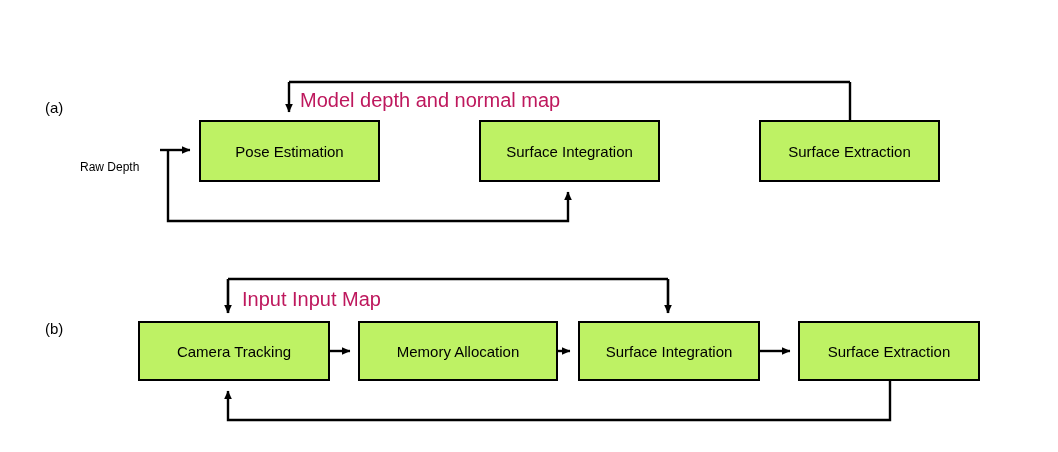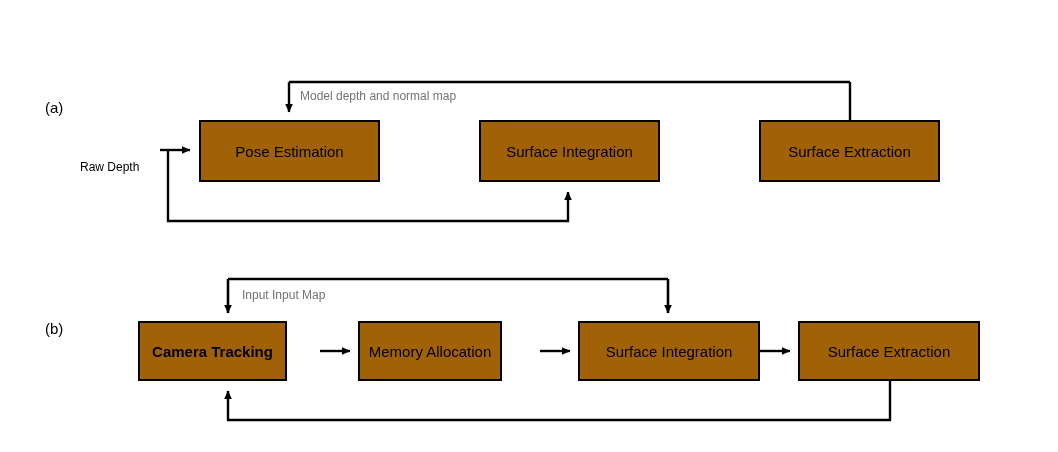--- a/index.html
+++ b/index.html
@@ -25,40 +25,40 @@
     left: 0;
     top: 0;
     width: 1058px;
     height: 452px;
     pointer-events: none;
   }
   .node-box {
     position: absolute;
     box-sizing: border-box;
     border: 2px solid #000000;
-    background: #a16207;
+    background: #bef264;
     display: flex;
     align-items: center;
     justify-content: center;
     font-size: 15px;
     line-height: 1;
     color: #000000;
     white-space: nowrap;
   }
   .panel-label {
     position: absolute;
     font-size: 15px;
     line-height: 1;
     color: #000000;
   }
   .edge-label {
     position: absolute;
-    font-size: 12px;
+    font-size: 20px;
     line-height: 1;
-    color: #737373;
+    color: #be185d;
     white-space: nowrap;
     background: transparent;
   }
   .io-label {
     position: absolute;
     font-size: 12px;
     line-height: 1;
     color: #000000;
     white-space: nowrap;
   }
@@ -128,25 +128,25 @@
   <div class="node-box" style="left:759px; top:120px; width:181px; height:62px;">
     <span>Surface Extraction</span>
   </div>
 
   <div class="edge-label" style="left:300px; top:90px;">Model depth and normal map</div>
 
   <div class="io-label" style="left:80px; top:161px;">Raw Depth</div>
 
   <div class="panel-label" style="left:45px; top:321px;">(b)</div>
 
-  <div class="node-box" style="left:138px; top:321px; width:149px; height:60px;font-weight:bold;">
+  <div class="node-box" style="left:138px; top:321px; width:192px; height:60px;">
     <span>Camera Tracking</span>
   </div>
 
-  <div class="node-box" style="left:358px; top:321px; width:144px; height:60px;">
+  <div class="node-box" style="left:358px; top:321px; width:200px; height:60px;">
     <span>Memory Allocation</span>
   </div>
 
   <div class="node-box" style="left:578px; top:321px; width:182px; height:60px;">
     <span>Surface Integration</span>
   </div>
 
   <div class="node-box" style="left:798px; top:321px; width:182px; height:60px;">
     <span>Surface Extraction</span>
   </div>

